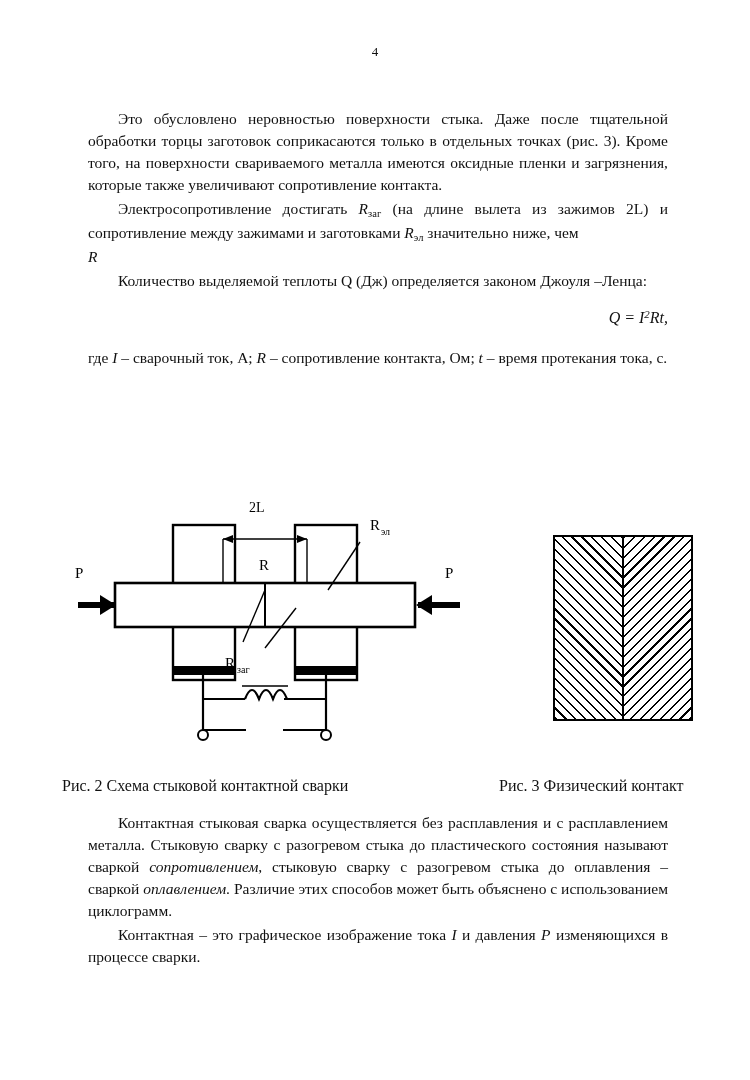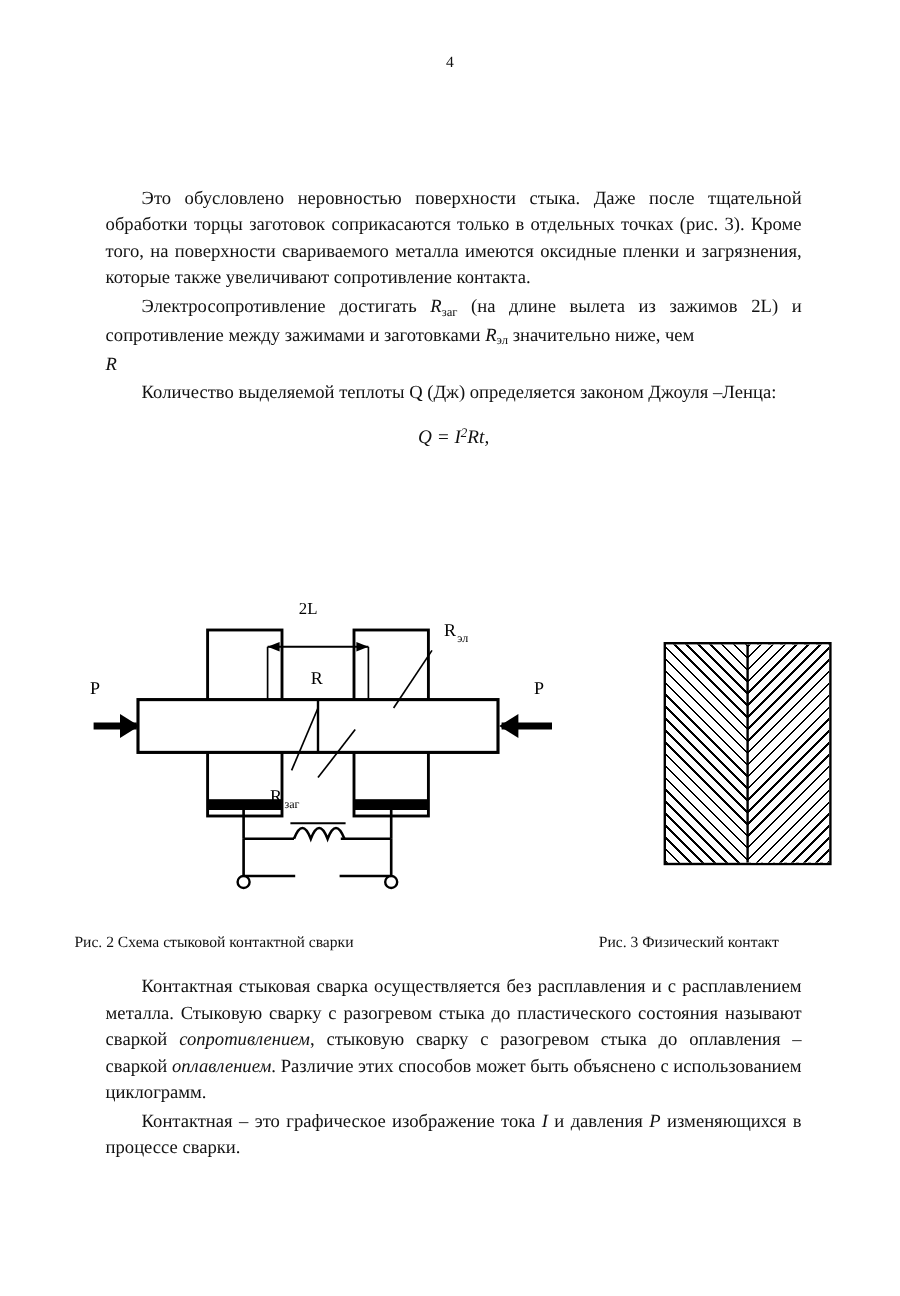--- a/index.html
+++ b/index.html
@@ -27,37 +27,36 @@
     width: 750px;
     text-align: center;
     font-size: 13px;
     font-family: "Liberation Serif", serif;
   }
   .content {
     position: absolute;
     left: 88px;
     top: 108px;
     width: 580px;
-    margin-top: 47px;
   }
   p.para {
     margin: 0 0 0 0;
     font-size: 15.5px;
     line-height: 1.42;
     text-align: justify;
     text-indent: 30px;
     hyphens: manual;
   }
   p.para.noindent {
     text-indent: 0;
   }
   .gap-s { height: 2px; }
   .gap-m { height: 9px; }
   .formula {
-    text-align: center;
+    text-align: right;
     font-size: 16px;
     font-style: italic;
     margin: 16px 0 20px 0;
     font-family: "Liberation Serif", serif;
   }
   sub {
     font-size: 0.68em;
     vertical-align: -0.28em;
   }
   sup {
@@ -105,21 +104,21 @@
     position: absolute;
     left: 50%;
     top: 0;
     width: 2px;
     height: 100%;
     background: #000;
     margin-left: -1px;
   }
   .caption {
     position: absolute;
-    font-size: 13px;
+    font-size: 16px;
     font-family: "Liberation Serif", serif;
   }
   .cap2 { left: 62px; top: 287px; }
   .cap3 { left: 499px; top: 287px; text-align: right; }
 
   .lower {
     position: absolute;
     left: 88px;
     top: 812px;
     width: 580px;
@@ -144,20 +143,21 @@
     <p class="para noindent"><span class="ital">R</span></p>
 
     <div class="gap-s"></div>
 
     <p class="para">Количество выделяемой теплоты Q (Дж) определяется законом Джоуля –Ленца:</p>
 
     <div class="formula">
       <span class="ital">Q = I<sup>2</sup>Rt,</span>
     </div>
 
+    <p class="para noindent"><span>где </span><span class="ital">I</span><span> – сварочный ток, А; </span><span class="ital">R</span><span> – сопротивление контакта, Ом; </span><span class="ital">t</span><span> – время протекания тока, с.</span></p>
 
     <div class="gap-m"></div>
 
 
   </div>
 
   <div class="figures">
 
     <div class="fig2">
       <svg width="420" height="280" viewBox="0 0 420 280">

